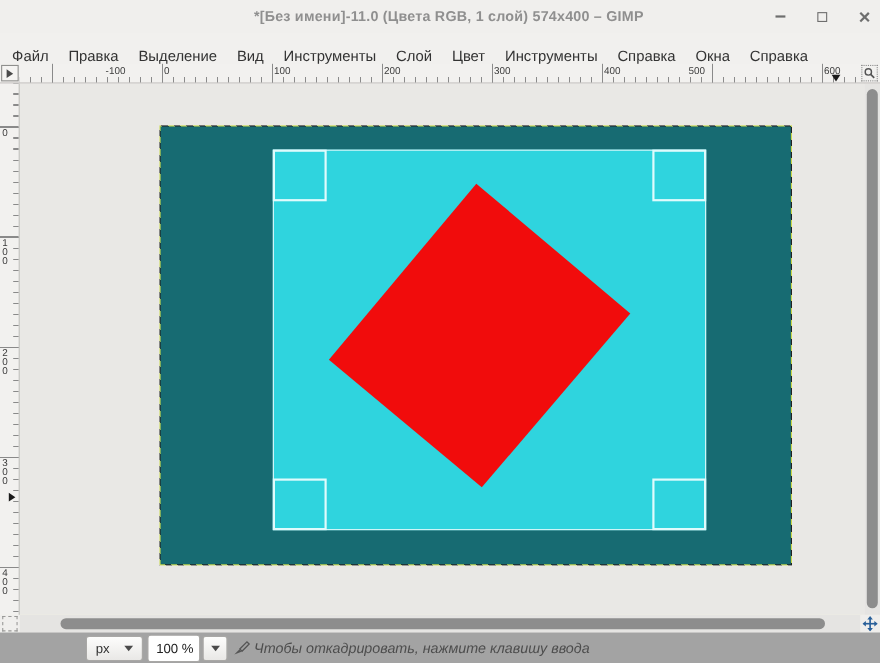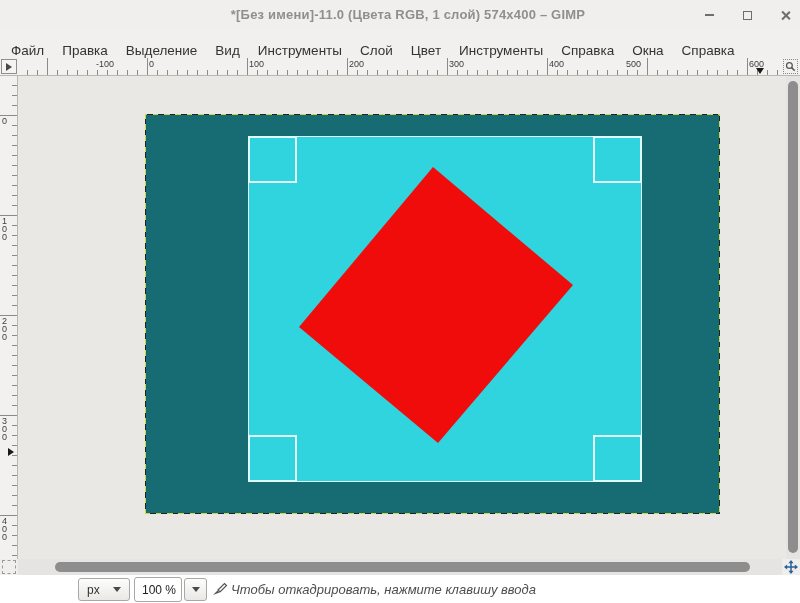--- a/index.html
+++ b/index.html
@@ -79,21 +79,21 @@
   .v-thumb { position:absolute; left:2px; top:5px; width:10px; height:472px; background:#8d8d8d; border-radius:5px; }
 
   
   .hscroll-row { position:absolute; left:0; top:559px; width:800px; height:16px; background:#efeeec; }
   .quickmask-btn { position:absolute; left:2px; top:1px; width:14px; height:14px; border:1px dashed #9a9a98; background:#f0efed; }
   .h-track { position:absolute; left:18px; top:0; width:764px; height:16px; background:#e5e4e2; }
   .h-thumb { position:absolute; left:37px; top:3px; width:695px; height:10px; background:#8d8d8d; border-radius:5px; }
   .move-btn { position:absolute; right:1px; top:0; width:16px; height:16px; display:flex; align-items:center; justify-content:center; background:#efeeec; }
 
   
-  .statusbar { position:absolute; left:0; top:575px; width:800px; height:28px; background:#ffffff;padding-left:16px; }
+  .statusbar { position:absolute; left:0; top:575px; width:800px; height:28px; background:#a3a3a3;padding-left:16px; }
   .unit-btn { position:absolute; left:78px; top:3px; width:52px; height:23px; border:1px solid #a9a8a6; border-radius:3px;
     background:linear-gradient(#fdfdfc,#e9e8e6); display:flex; align-items:center; justify-content:space-between;
     padding:0 8px; font-size:12px; color:#333; cursor:default; }
   .zoom-input { position:absolute; left:134px; top:2px; width:48px; height:25px; border:1px solid #a9a8a6; border-radius:3px;
     background:#fff; font-size:12px; color:#222; text-align:right; padding:5px 5px 0 0; }
   .zoom-dd-btn { position:absolute; left:184px; top:3px; width:23px; height:23px; border:1px solid #a9a8a6; border-radius:3px;
     background:linear-gradient(#fdfdfc,#e9e8e6); display:flex; align-items:center; justify-content:center; cursor:default; }
   .arr-down { width:0; height:0; border-left:4px solid transparent; border-right:4px solid transparent; border-top:5px solid #4a4a4a; }
   .status-icon { position:absolute; left:211px; top:6px; }
   .status-msg { position:absolute; left:231px; top:7px; font-size:13px; color:#4d4d4d;font-style:italic; }

